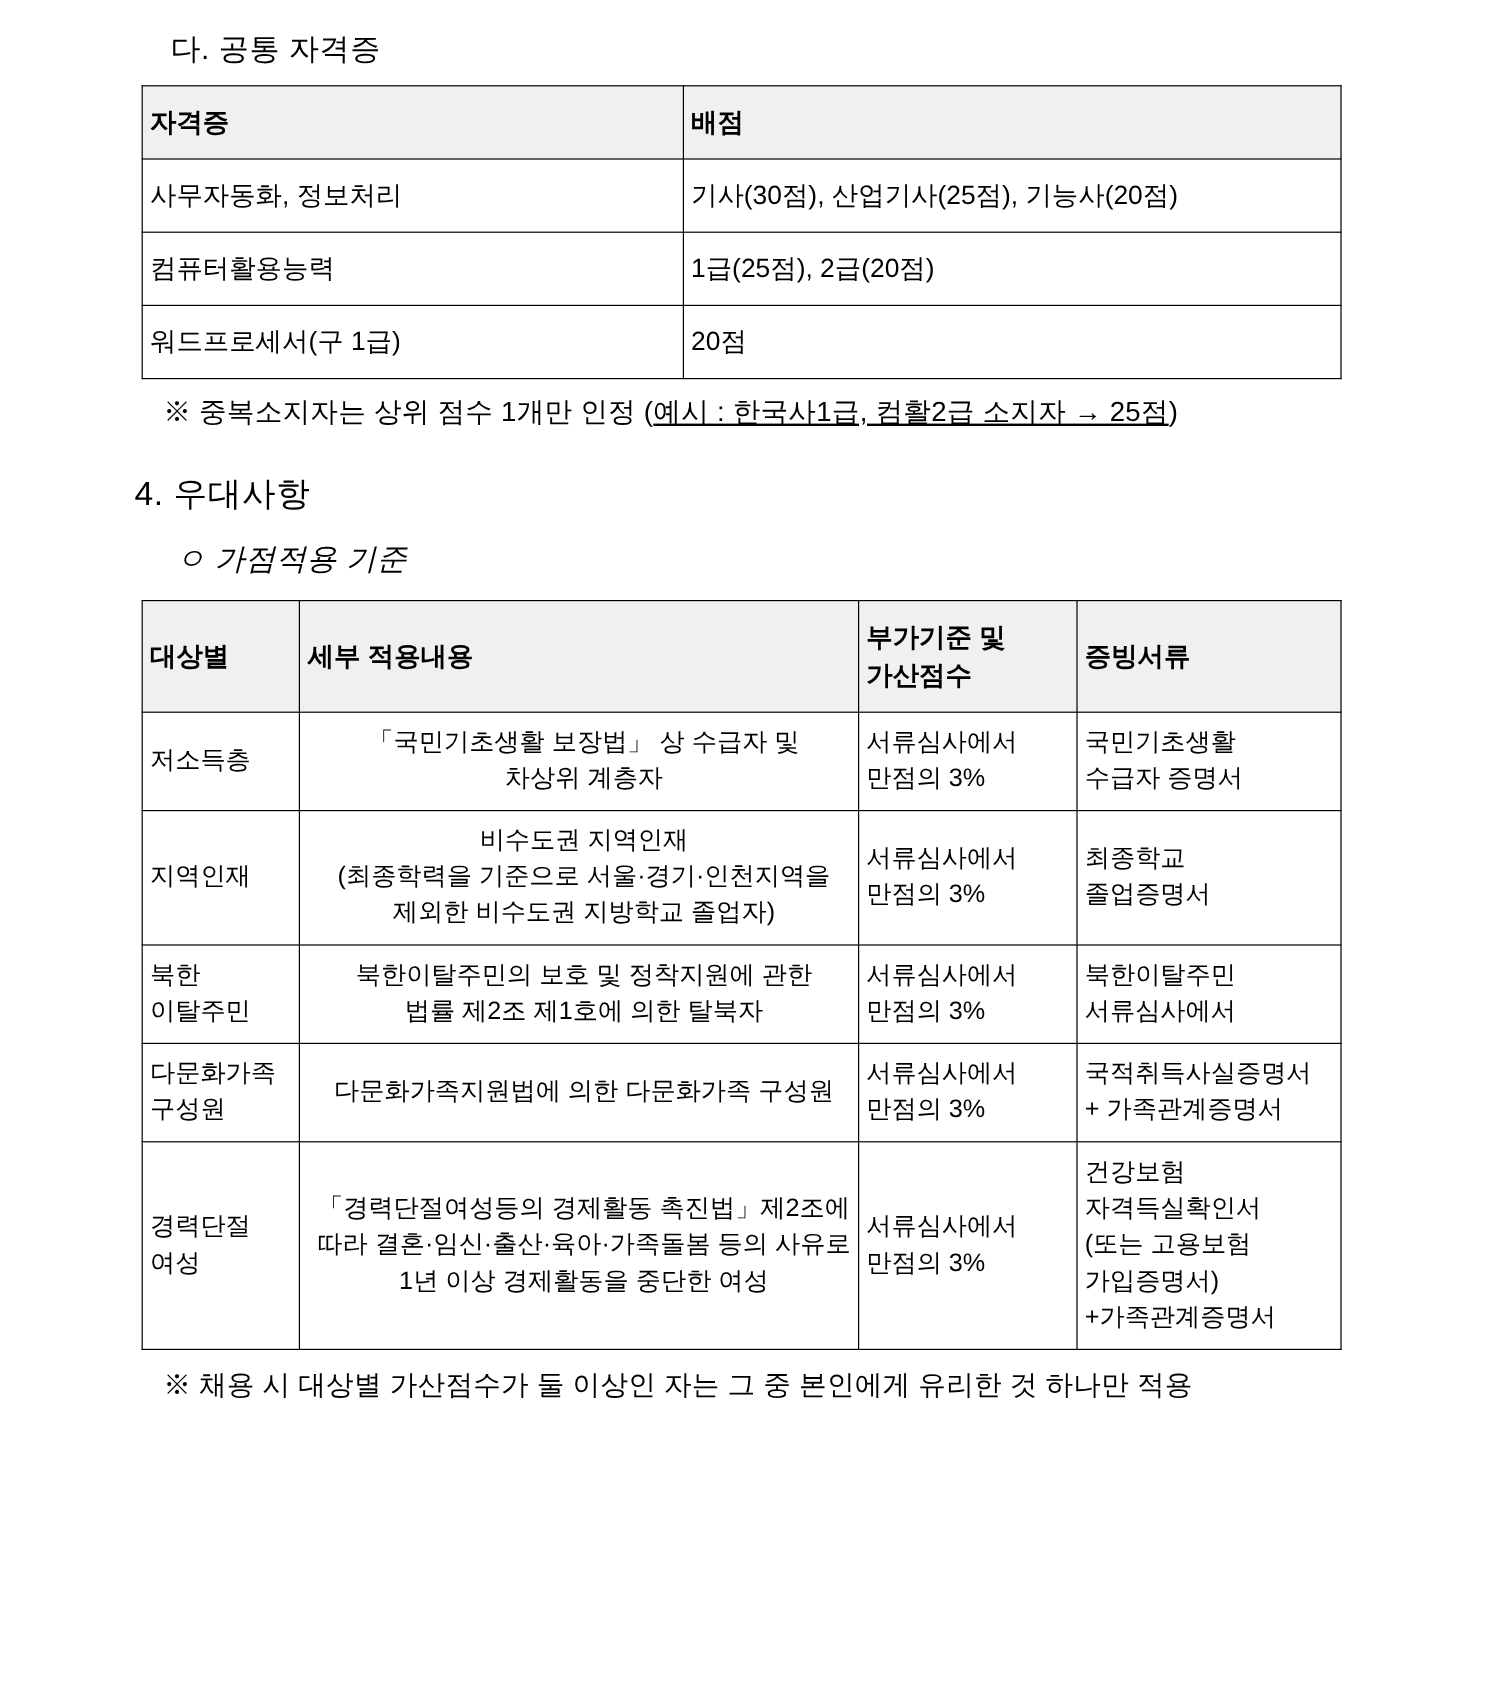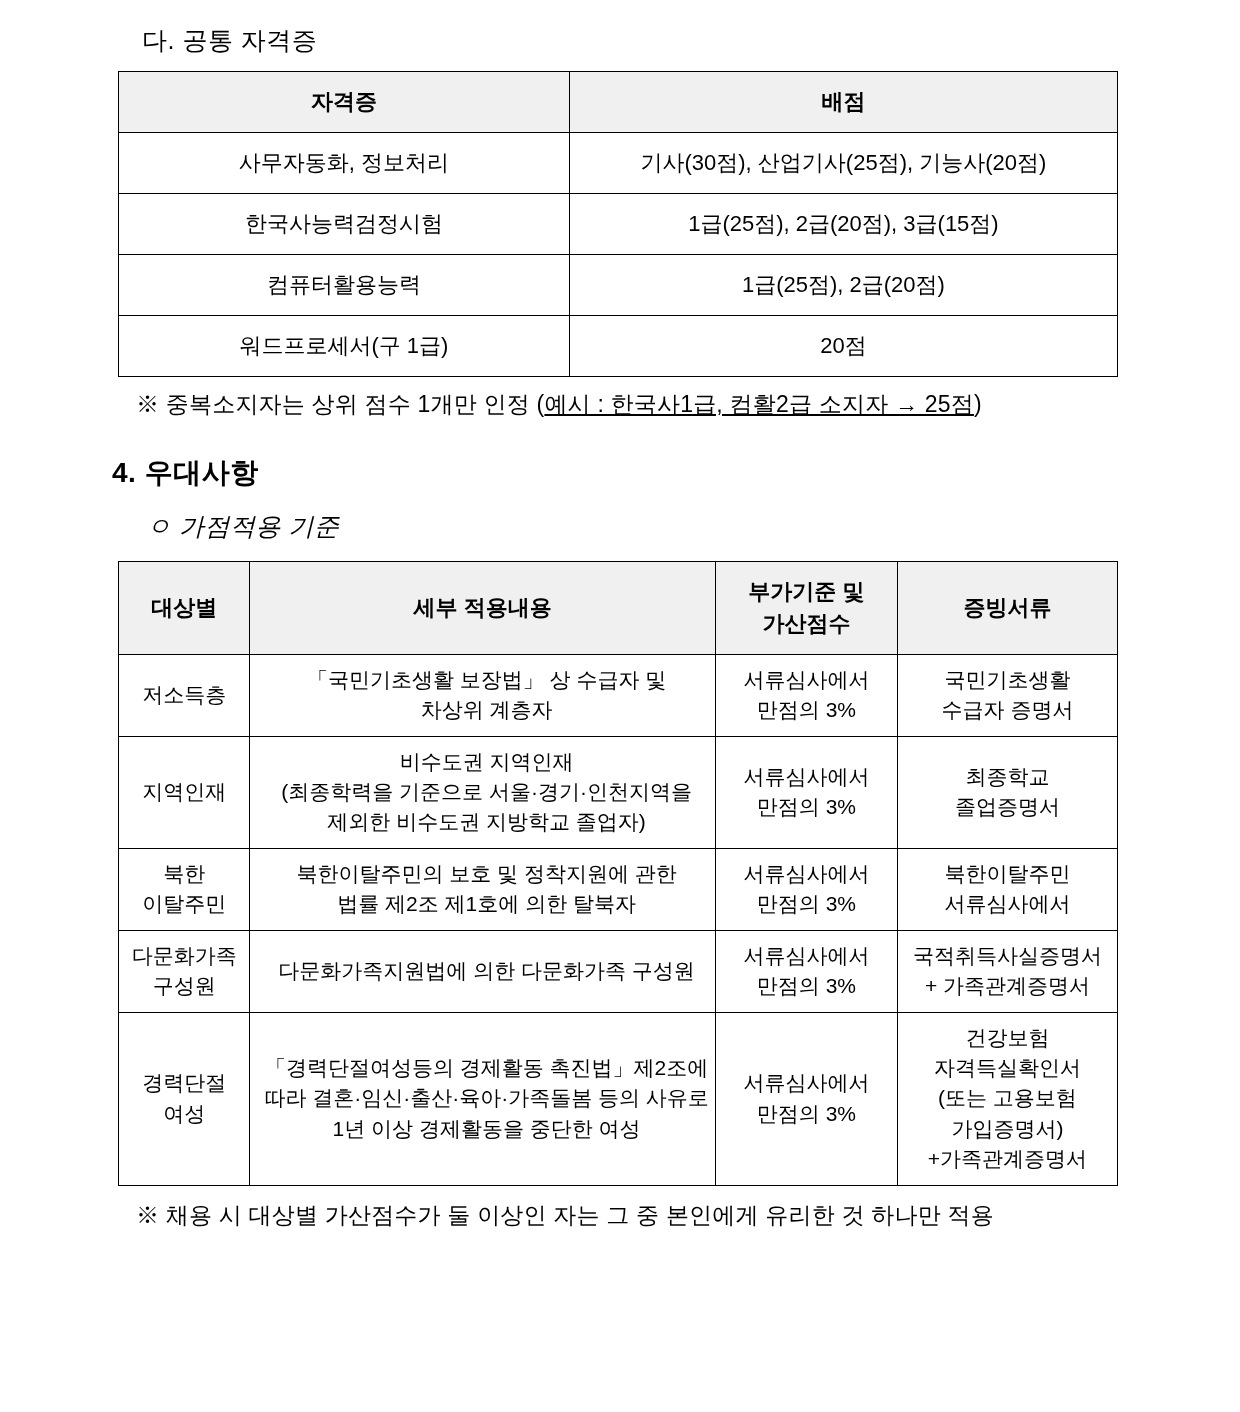--- a/index.html
+++ b/index.html
@@ -22,42 +22,42 @@
   }
 
   
   .h-sub {
     font-size: 25px;
     margin: 6px 0 14px 82px;
     letter-spacing: 0.5px;
   }
   .h-num {
     font-size: 28px;
-    font-weight: bold;
+    font-weight: normal;
     margin: 34px 0 18px 52px;
     letter-spacing: 0.5px;
   }
   .h-circle {
     font-size: 25px;
     margin: 10px 0 18px 86px;
     letter-spacing: 0.5px;
     font-style: italic;
   }
 
   
   table {
     border-collapse: collapse;
     margin-left: 58px;
     background: #fff;
   }
   table.t1 { width: 1000px; }
   table.t2 { width: 1000px; }
   th, td {
     border: 1px solid #000;
-    text-align: center;
+    text-align: left;
     vertical-align: middle;
     font-size: 22px;
     padding: 10px 6px;
     line-height: 1.45;
   }
   thead th {
     background: #f0f0f0;
     font-weight: bold;
     font-size: 22px;
     padding: 14px 6px;
@@ -98,24 +98,20 @@
         <th style="width:450px">자격증</th>
         <th style="width:550px">배점</th>
       </tr>
     </thead>
     <tbody>
       <tr>
         <td>사무자동화, 정보처리</td>
         <td>기사(30점), 산업기사(25점), 기능사(20점)</td>
       </tr>
       <tr>
-        <td>한국사능력검정시험</td>
-        <td>1급(25점), 2급(20점), 3급(15점)</td>
-      </tr>
-      <tr>
         <td>컴퓨터활용능력</td>
         <td>1급(25점), 2급(20점)</td>
       </tr>
       <tr>
         <td>워드프로세서(구 1급)</td>
         <td>20점</td>
       </tr>
     </tbody>
   </table>
 

